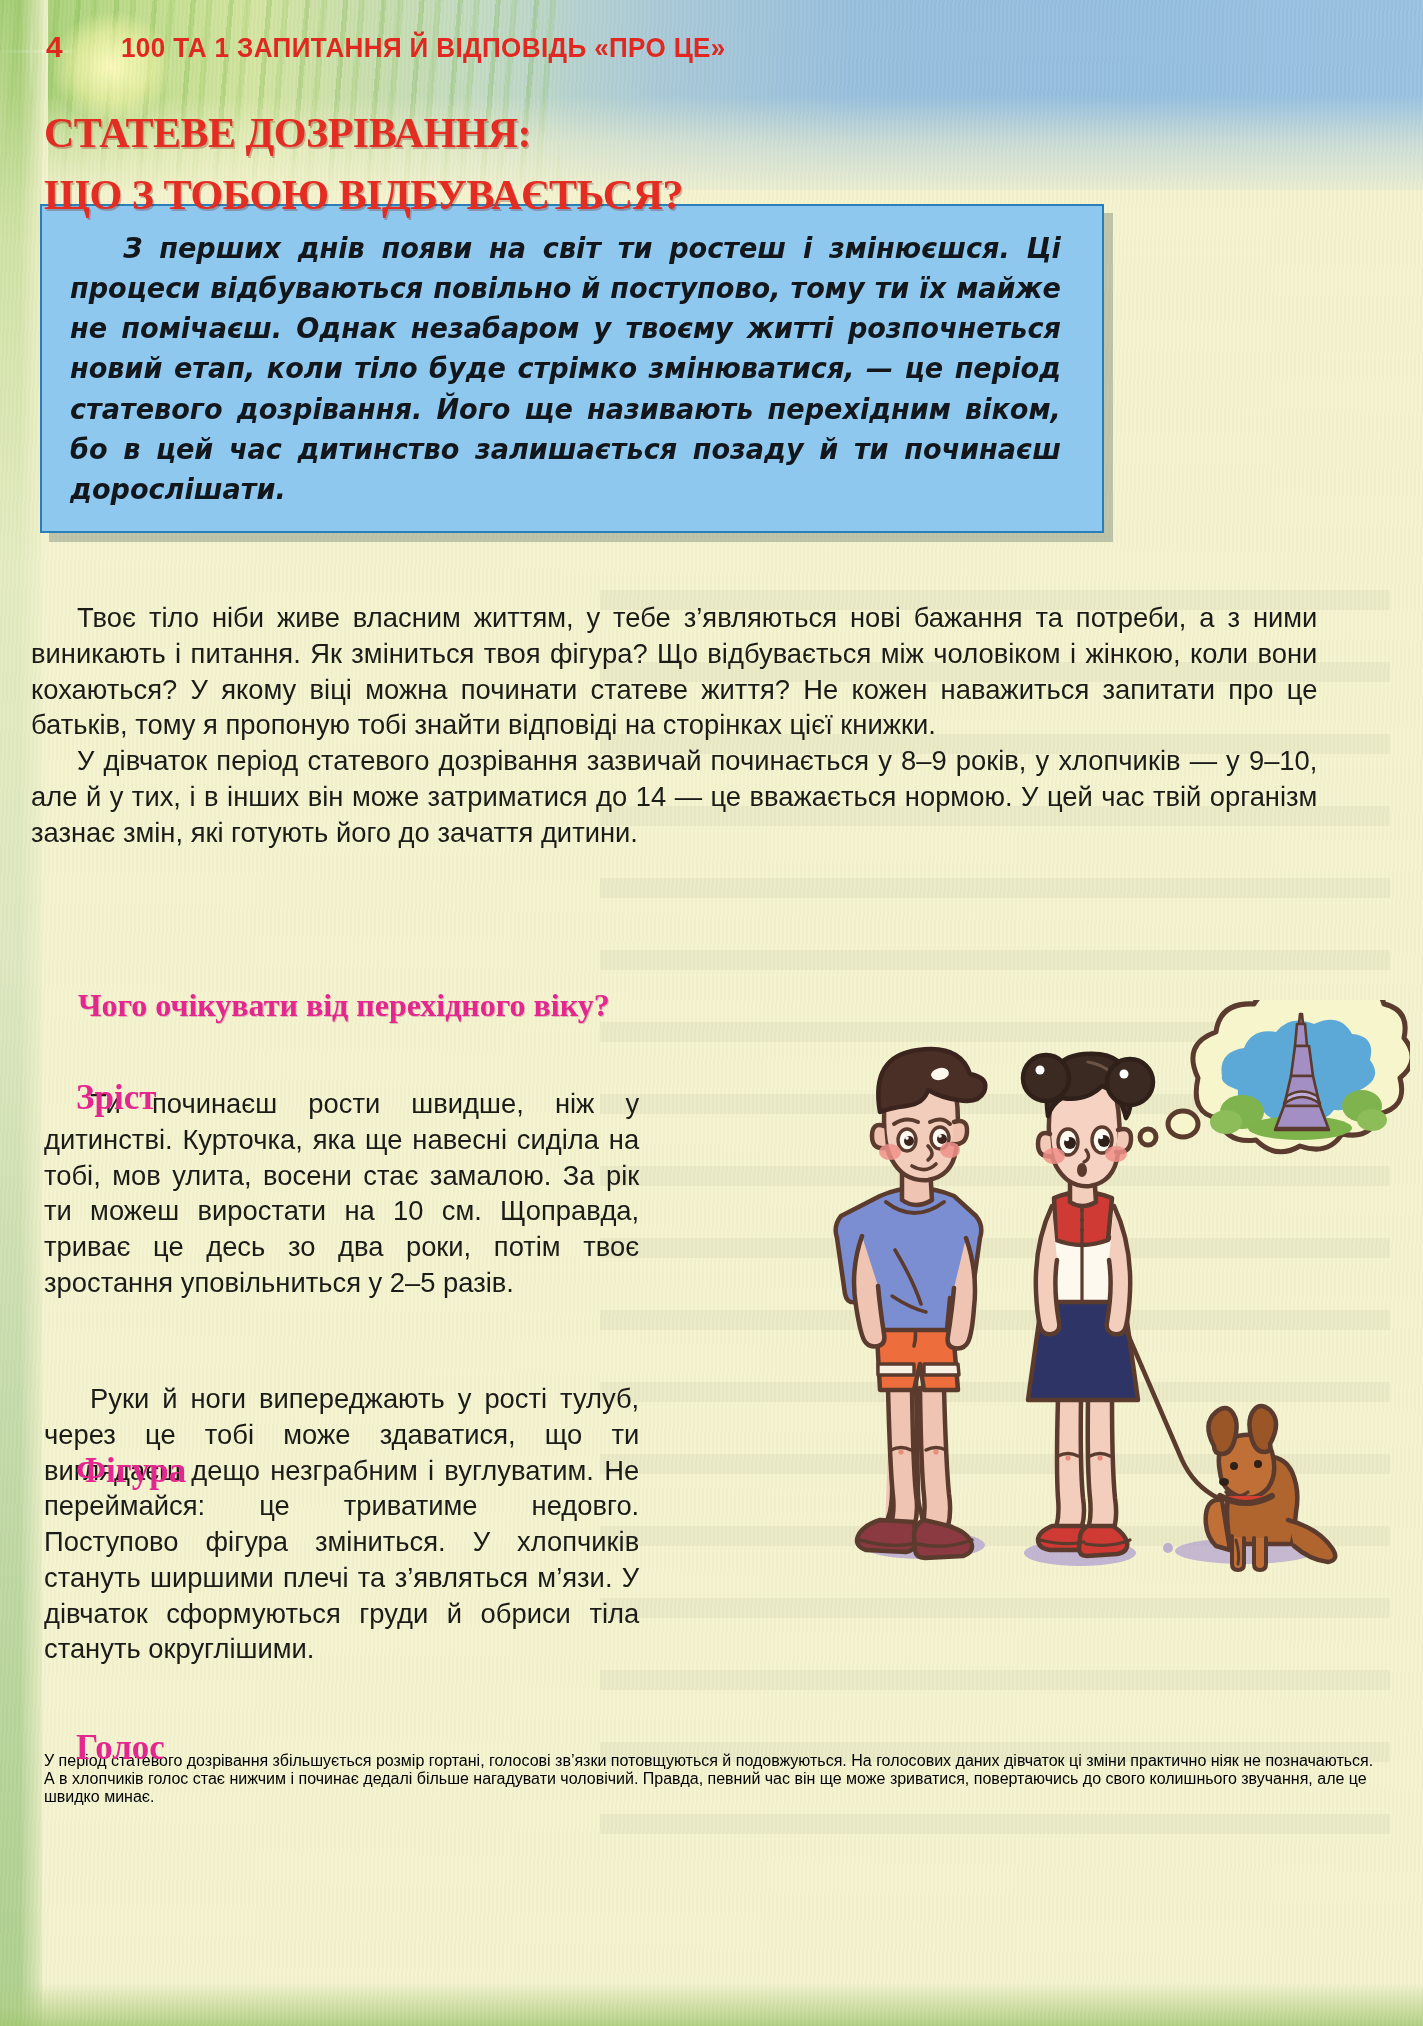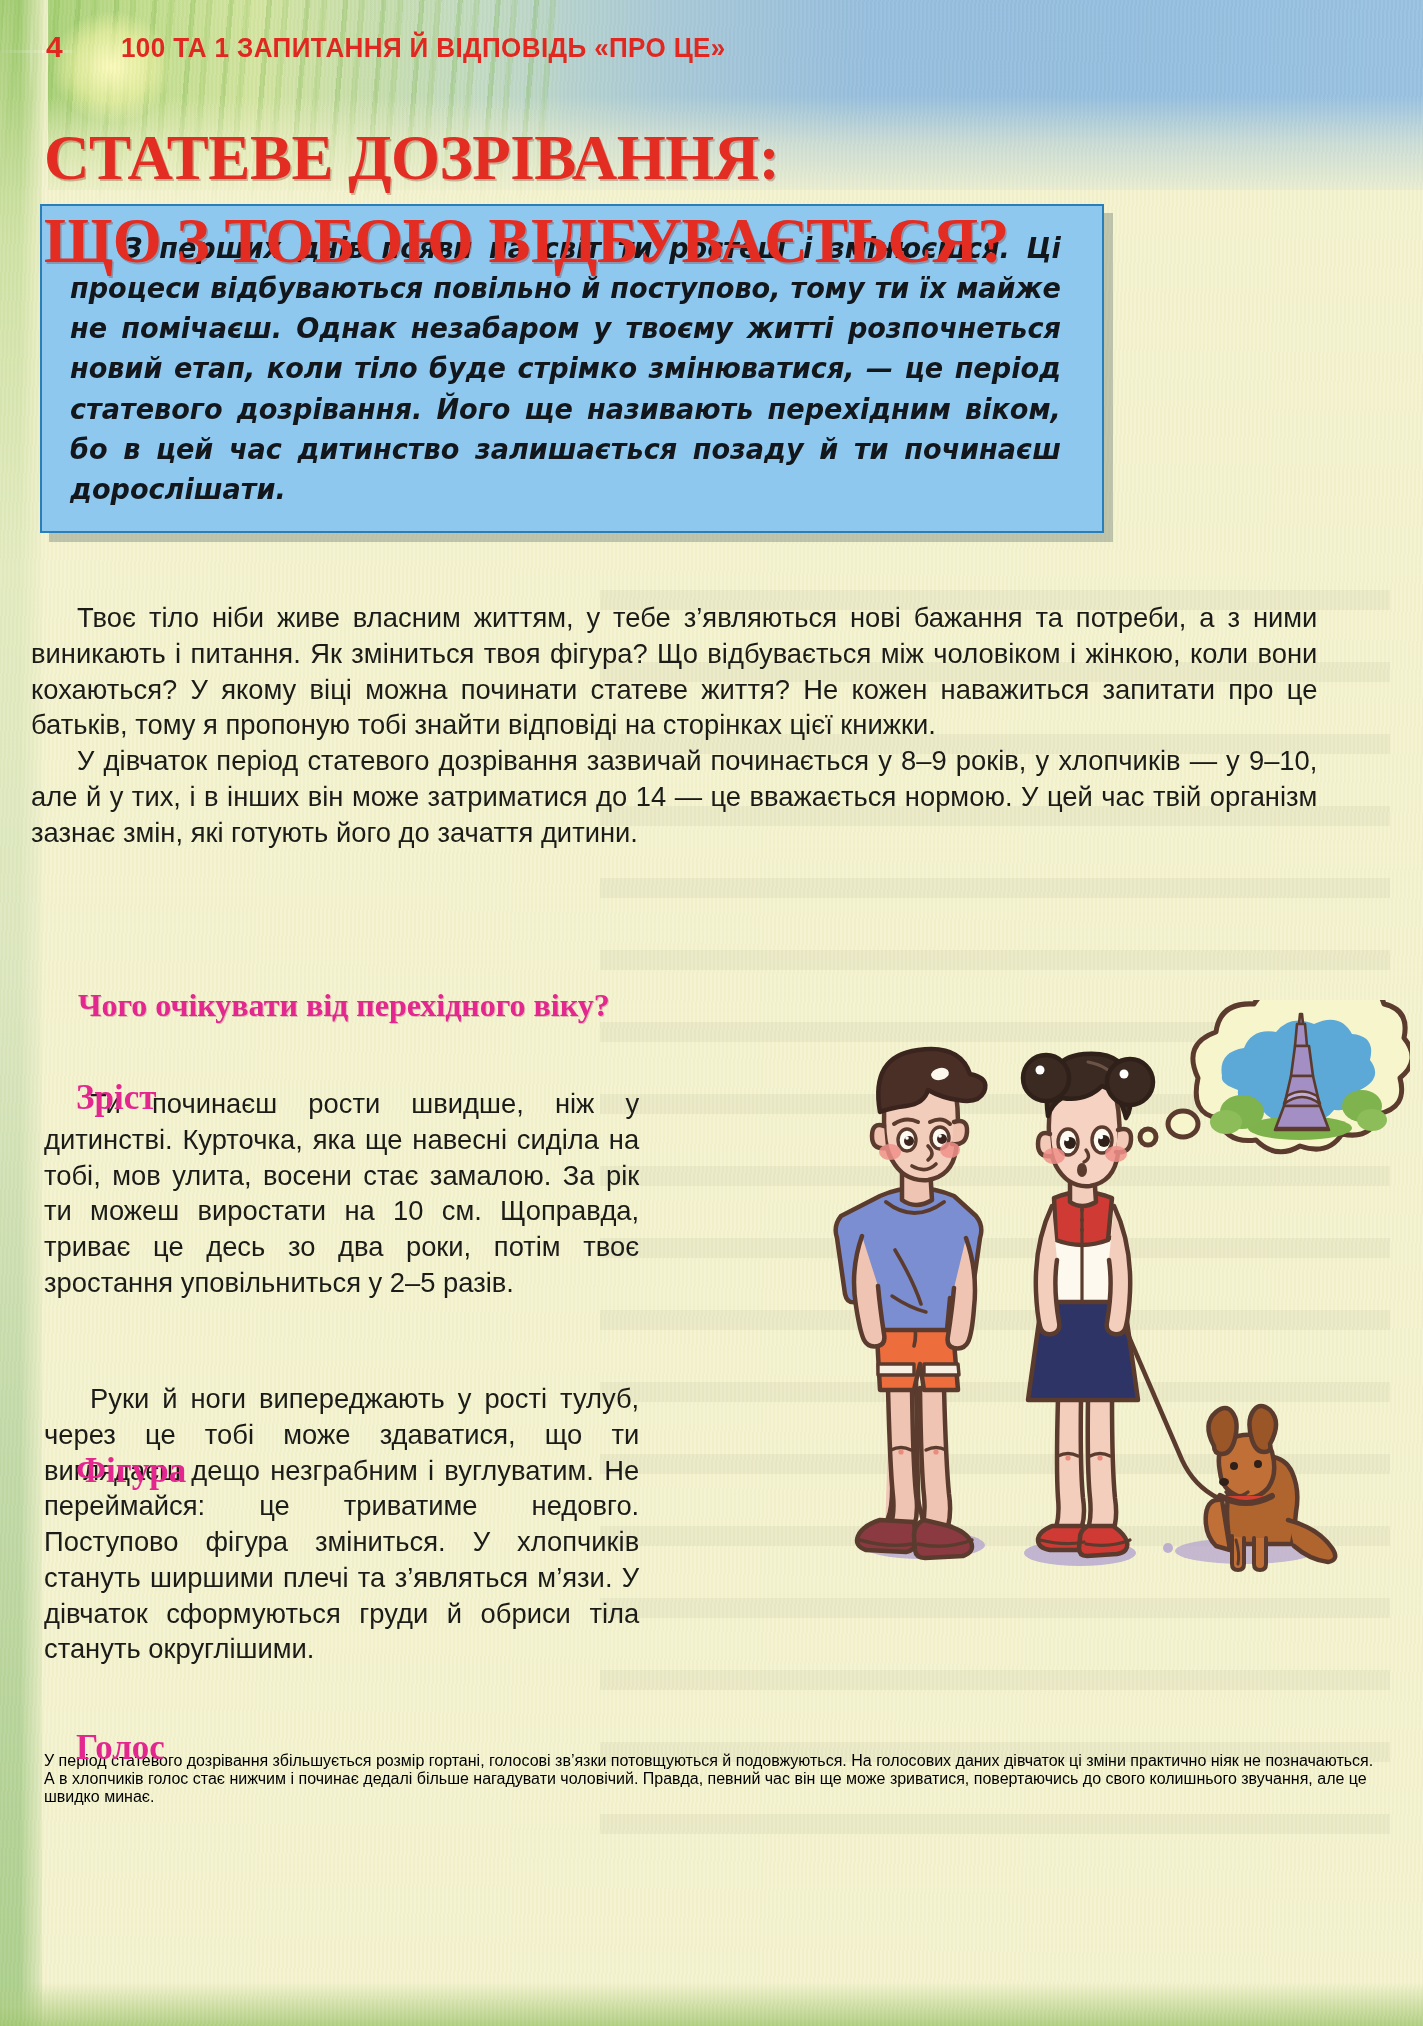--- a/index.html
+++ b/index.html
@@ -136,21 +136,21 @@
 
   
   .headline {
     position: absolute;
     left: 44px; top: 84px;
     width: 1340px;
     z-index: 6;
     color: #e32c22;
     font-family: "Liberation Serif", serif;
     font-weight: bold;
-    font-size: 63px;
+    font-size: 42px;
     line-height: 1.02;
     letter-spacing: -0.5px;
     text-shadow: 1.5px 1.5px 0 rgba(120,20,10,0.28);
   }
   .headline .l1, .headline .l2 { display: block; white-space: nowrap; }
   .headline .l2 { margin-top: 19px; }
 
   
   .lead-box {
     position: absolute;

